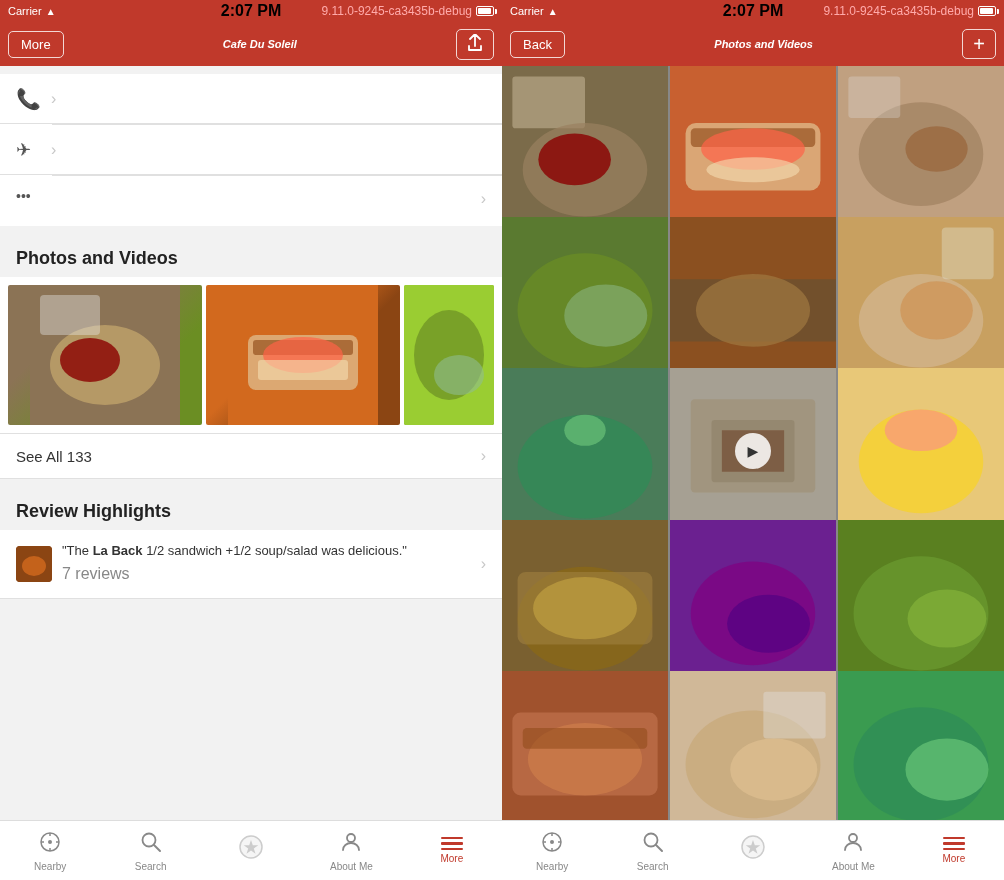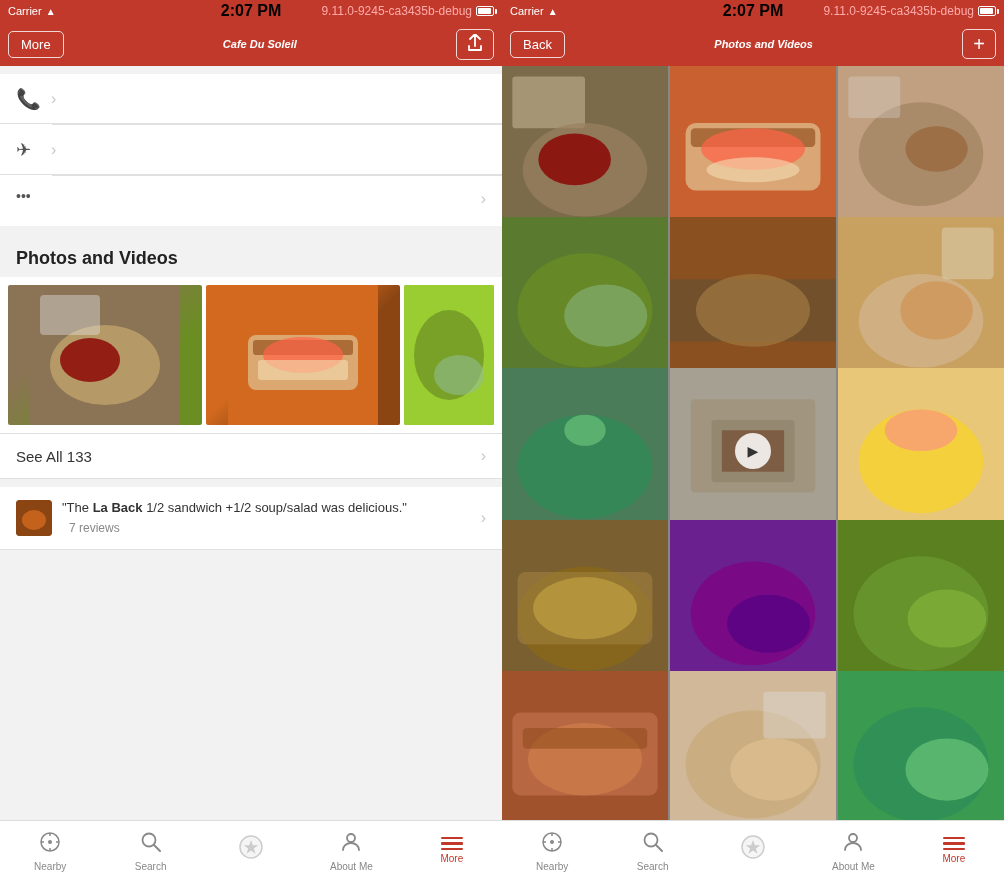--- a/index.html
+++ b/index.html
@@ -223,24 +223,23 @@
       overflow: hidden;
       margin-right: 10px;
     }
     .review-text {
       flex: 1;
       font-size: 13px;
       color: #333;
       line-height: 1.4;
     }
     .review-count {
-      font-size: 12px;
+      font-size: 16px;
       color: #888;
       margin-top: 3px;
-      margin-left: 7px;
     }
     .review-bold { font-weight: 700; }
 
     
     .tab-bar {
       height: 60px;
       background: white;
       border-top: 1px solid #ddd;
       display: flex;
       align-items: stretch;
@@ -428,20 +427,21 @@
           <ellipse cx="55" cy="90" rx="25" ry="20" fill="#8FBC8F" opacity="0.6"></ellipse>
         </svg>
       </div>
     </div>
 
     <button class="see-all-btn">
       <span class="see-all-text">See All 133</span>
       <span class="list-item-chevron">›</span>
     </button>
 
+    <div class="section-header">Review Highlights</div>
 
     <div class="review-section">
       <div class="review-item">
         <div class="review-avatar">
           <svg width="36" height="36" viewBox="0 0 36 36" xmlns="http://www.w3.org/2000/svg">
             <rect width="36" height="36" fill="#8B4513"></rect>
             <ellipse cx="18" cy="20" rx="12" ry="10" fill="#D2691E" opacity="0.8"></ellipse>
             <circle cx="18" cy="13" rx="8" ry="7" fill="#A0522D" opacity="0.9"></circle>
           </svg>
         </div>

